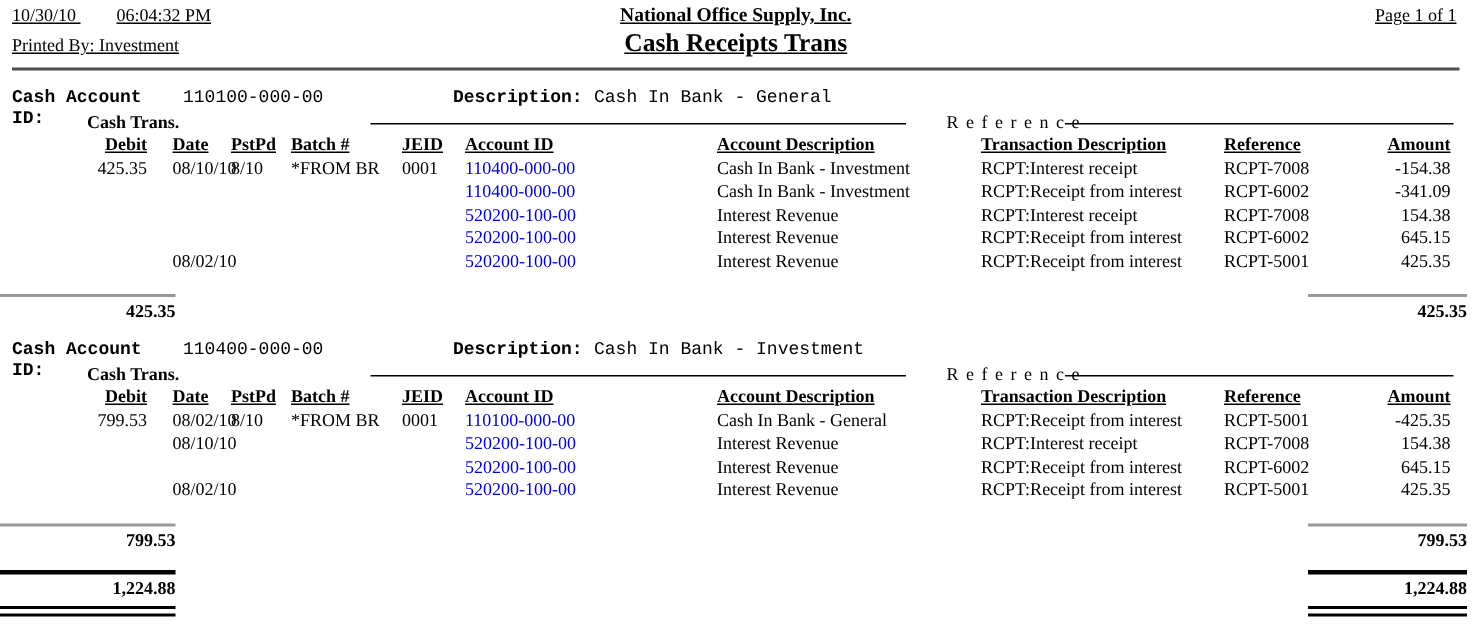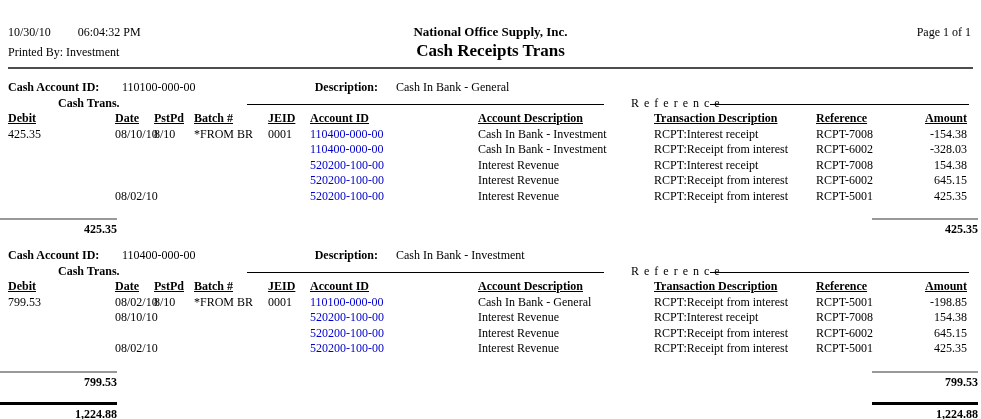--- a/index.html
+++ b/index.html
@@ -1,52 +1,52 @@
 <!DOCTYPE html>
 <html><head>
 <meta charset="utf-8">
 <style>
   html,body{margin:0;padding:0;background:#fff;}
   body{
     width:981px;height:419px;overflow:hidden;position:relative;
     font-family:"Liberation Serif", serif;font-size:12px;color:#000;
   }
   
-  .page-header{padding:24px 8px 0 8px;}
+  .page-header{padding:2px 8px 0 8px;text-decoration:underline;}
   .hdr-line{display:grid;grid-template-columns:300px 1fr 300px;align-items:baseline;}
   .hdr-left{text-align:left;}
   .hdr-center{text-align:center;}
   .hdr-right{text-align:right;padding-right:2px;}
   .date-time .time{margin-left:24px;}
   .company{font-weight:bold;font-size:13px;}
   .report-title{font-weight:bold;font-size:17px;margin-top:1px;}
   .printed-by{margin-top:5px;}
   .header-rule{border-top:2px solid #4d4d4d;margin-top:6px;}
 
   
-  .info-row{display:flex;align-items:baseline;padding-left:8px;margin-top:11px;height:15px;}
+  .info-row{display:flex;align-items:baseline;padding-left:8px;margin-top:11px;height:15px;font-family:Liberation Mono, monospace;}
   .lbl-acct{font-weight:bold;width:100px;}
   .acct-val{width:180px;padding-left:14px;}
   .lbl-desc{font-weight:bold;width:76px;text-align:right;}
   .desc-val{margin-left:18px;}
 
   
   .subheader-band{position:relative;height:15px;margin-top:1px;}
   .cash-trans{position:absolute;left:58px;top:0;font-weight:bold;}
   .desc-underline{position:absolute;left:247px;width:357px;top:8px;border-top:1px solid #000;}
   .ref-label{position:absolute;left:631px;top:0;font-weight:normal;letter-spacing:1px;text-align:right;}
   .ref-line-right{position:absolute;left:710px;right:12px;top:8px;border-top:1px solid #000;}
 
   
   .grid-row{
     display:grid;
     grid-template-columns:90px 56px 40px 74px 42px 168px 176px 162px 96px 1fr;
     padding:0 14px 0 8px;line-height:15.5px;
   }
-  .c-debit{text-align:left;}
+  .c-debit{text-align:right;}
   .c-date{padding-left:17px;}
   .c-amt{text-align:right;}
   .hdr-row span{font-weight:bold;}
   .hdr-row .u{text-decoration:underline;}
   .acct-link{color:#0000CC;}
 
   
   .totals-row{display:flex;justify-content:space-between;margin-top:14px;}
   .total-left{width:117px;text-align:right;font-weight:bold;border-top:2px solid #999;padding-top:2px;}
   .total-right{width:106px;margin-right:3px;text-align:right;font-weight:bold;border-top:2px solid #999;padding-top:2px;}
@@ -119,21 +119,21 @@
   <div class="grid-row">
     <span class="c-debit"></span>
     <span class="c-date"></span>
     <span></span>
     <span></span>
     <span></span>
     <span class="acct-link">110400-000-00</span>
     <span>Cash In Bank - Investment</span>
     <span>RCPT:Receipt from interest</span>
     <span>RCPT-6002</span>
-    <span class="c-amt">-328.03</span>
+    <span class="c-amt">-341.09</span>
   </div>
   <div class="grid-row">
     <span class="c-debit"></span>
     <span class="c-date"></span>
     <span></span>
     <span></span>
     <span></span>
     <span class="acct-link">520200-100-00</span>
     <span>Interest Revenue</span>
     <span>RCPT:Interest receipt</span>
@@ -200,21 +200,21 @@
   <div class="grid-row">
     <span class="c-debit">799.53</span>
     <span class="c-date">08/02/10</span>
     <span>8/10</span>
     <span>*FROM BR</span>
     <span>0001</span>
     <span class="acct-link">110100-000-00</span>
     <span>Cash In Bank - General</span>
     <span>RCPT:Receipt from interest</span>
     <span>RCPT-5001</span>
-    <span class="c-amt">-198.85</span>
+    <span class="c-amt">-425.35</span>
   </div>
   <div class="grid-row">
     <span class="c-debit"></span>
     <span class="c-date">08/10/10</span>
     <span></span>
     <span></span>
     <span></span>
     <span class="acct-link">520200-100-00</span>
     <span>Interest Revenue</span>
     <span>RCPT:Interest receipt</span>

